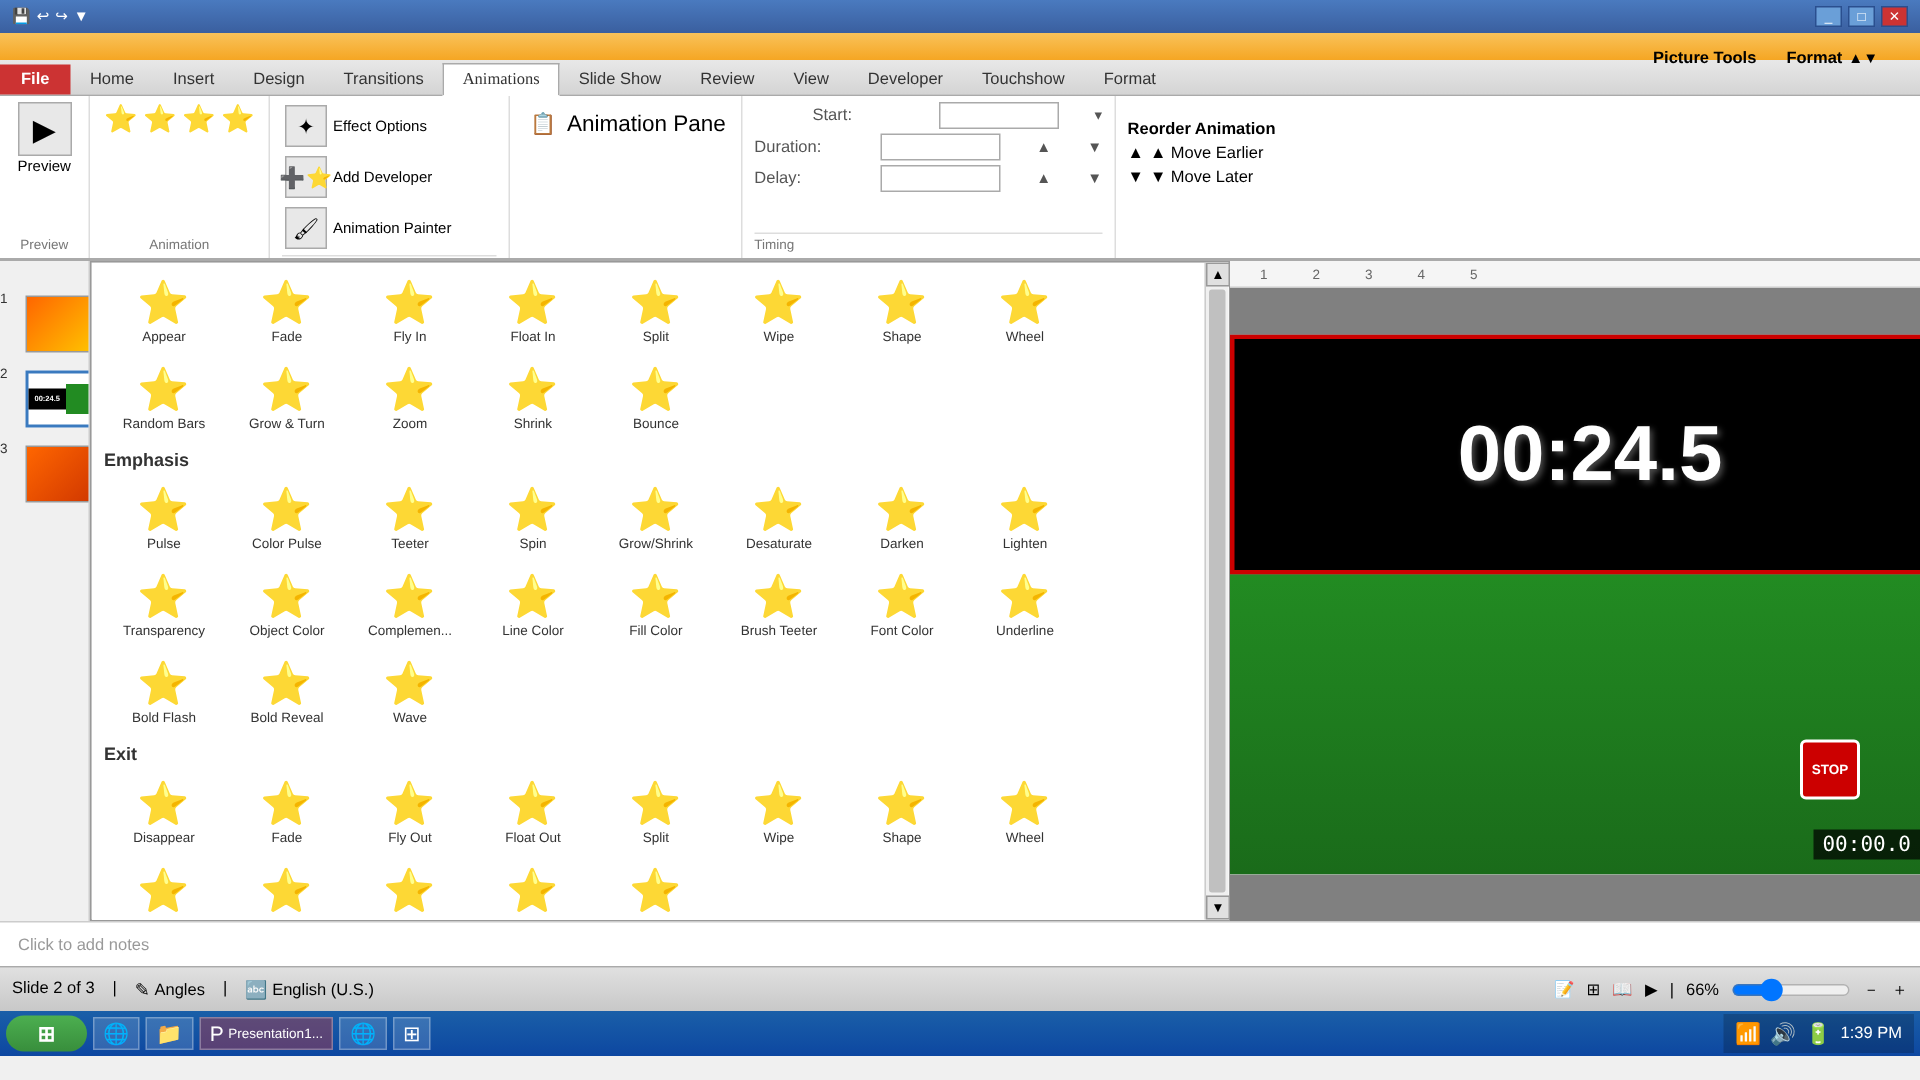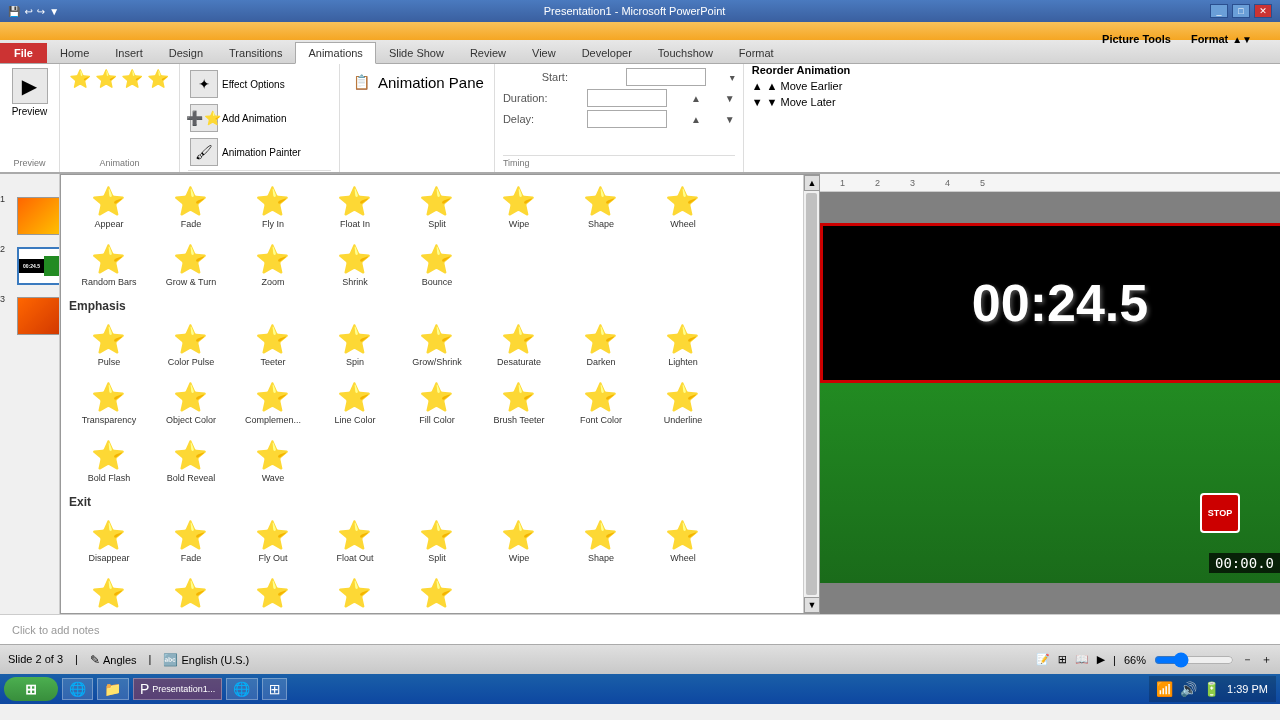--- a/index.html
+++ b/index.html
@@ -27,21 +27,21 @@
     #ribbon-tabs {
       height: 24px; background: linear-gradient(to bottom, #e8e8e8, #d4d4d4);
       display: flex; align-items: flex-end; padding-left: 0; border-bottom: 1px solid #aaa;
     }
     .ribbon-tab {
       padding: 4px 12px; font-size: 11px; cursor: pointer; border: 1px solid transparent;
       border-bottom: none; background: transparent; color: #333;
     }
     .ribbon-tab.active {
       background: white; border-color: #aaa; border-bottom: 1px solid white;
-      margin-bottom: -1px; z-index: 1; color: #333;
+      margin-bottom: -1px; z-index: 1; color: #333; font-family: Liberation Serif, serif;
     }
     .ribbon-tab.file-tab {
       background: #cc3333; color: white; padding: 4px 14px; font-weight: bold; border: none;
     }
 
     
     #slide-panel {
       width: 60px; background: #f0f0f0; border-right: 1px solid #ccc;
       display: flex; flex-direction: column; overflow: hidden;
     }
@@ -177,21 +177,20 @@
 </head>
 <body>
 
 <div id="title-bar">
   <div style="display:flex;gap:4px;align-items:center;">
     <span style="font-size:10px;">💾</span>
     <span style="font-size:10px;">↩</span>
     <span style="font-size:10px;">↪</span>
     <span style="font-size:10px;">▼</span>
   </div>
-  <div class="title">Presentation1 - Microsoft PowerPoint</div>
   <div class="win-controls">
     <div class="win-btn">_</div>
     <div class="win-btn">□</div>
     <div class="win-btn" style="background:#cc3333;">✕</div>
   </div>
 </div>
 
 <div id="picture-tools-bar">
   <span>Picture Tools</span>
   <span style="margin-right:4px;">Format</span>
@@ -233,21 +232,21 @@
     <div style="font-size:9px;color:#777;margin-top:auto;">Animation</div>
   </div>
 
   <div style="display:flex;flex-direction:column;padding:4px 8px;border-right:1px solid #ddd;min-width:160px;justify-content:flex-start;gap:2px;">
     <div style="display:flex;align-items:center;gap:4px;cursor:pointer;padding:2px;">
       <div style="width:28px;height:28px;background:#e8e8e8;border:1px solid #aaa;display:flex;align-items:center;justify-content:center;font-size:14px;">✦</div>
       <div style="font-size:10px;">Effect Options</div>
     </div>
     <div style="display:flex;align-items:center;gap:4px;cursor:pointer;padding:2px;">
       <div style="width:28px;height:28px;background:#e8e8e8;border:1px solid #aaa;display:flex;align-items:center;justify-content:center;font-size:14px;">➕⭐</div>
-      <div style="font-size:10px;">Add Animation</div>
+      <div style="font-size:10px;">Add Developer</div>
     </div>
     <div style="display:flex;align-items:center;gap:4px;cursor:pointer;padding:2px;">
       <div style="width:28px;height:28px;background:#e8e8e8;border:1px solid #aaa;display:flex;align-items:center;justify-content:center;font-size:14px;">🖌</div>
       <div style="font-size:10px;">Animation Painter</div>
     </div>
     <div style="font-size:9px;color:#777;margin-top:auto;border-top:1px solid #ddd;padding-top:2px;">Advanced Animation</div>
   </div>
 
   <div style="display:flex;flex-direction:column;padding:4px 8px;border-right:1px solid #ddd;min-width:120px;justify-content:flex-start;gap:4px;">
     <div style="display:flex;align-items:center;gap:4px;cursor:pointer;padding:2px;">
@@ -270,21 +269,21 @@
     </div>
     <div class="ribbon-row">
       <span class="ribbon-label">Delay:</span>
       <input class="ribbon-input" type="text" style="">
       <span class="ribbon-arrow">▲</span>
       <span class="ribbon-arrow">▼</span>
     </div>
     <div style="font-size:9px;color:#777;margin-top:auto;border-top:1px solid #ddd;padding-top:2px;">Timing</div>
   </div>
 
-  <div style="display:flex;flex-direction:column;padding:0 8px;min-width:160px;justify-content:flex-start;gap:4px;">
+  <div style="display:flex;flex-direction:column;padding:16px 8px;min-width:160px;justify-content:flex-start;gap:4px;">
     <div style="font-size:11px;font-weight:bold;">Reorder Animation</div>
     <div class="reorder-btn">
       <span>▲</span>
         <span>▲ Move Earlier</span>
     </div>
     <div class="reorder-btn">
       <span>▼</span>
         <span>▼ Move Later</span>
     </div>
   </div>

